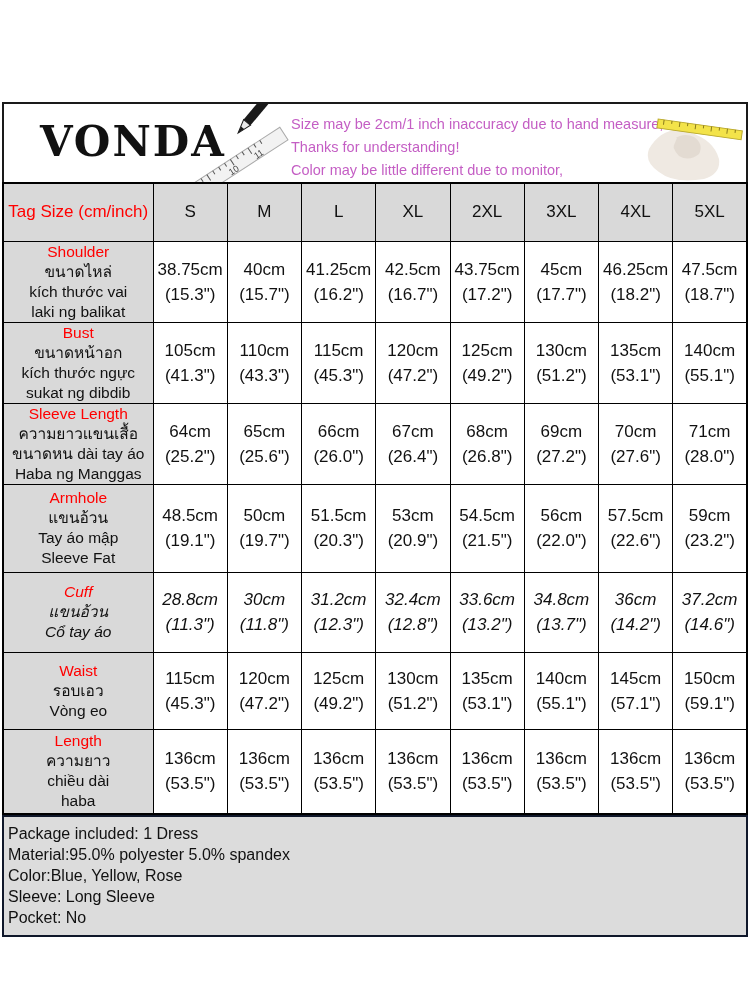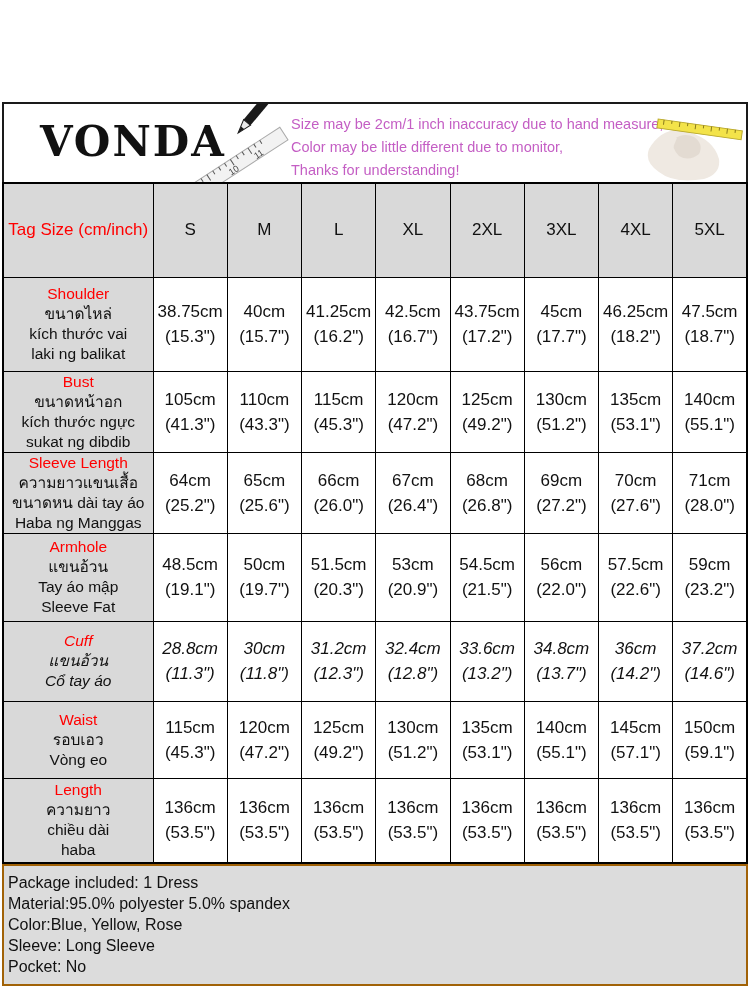--- a/index.html
+++ b/index.html
@@ -19,30 +19,30 @@
   table.size-table{width:100%;border-collapse:collapse;table-layout:fixed;border:2px solid #000;}
   table.size-table td{border:1px solid #000;text-align:center;vertical-align:middle;padding:0;box-sizing:border-box;}
   table.size-table td.first-col{width:150px;}
   tr.header-row{height:45px;background:#d9d9d9;}
   tr.header-row td{font-size:17px;}
   .corner{color:#ff0000;font-size:16px;}
   td.label-cell{background:#d9d9d9;}
   .mname{color:#ff0000;font-size:15.5px;line-height:20px;}
   .mtrans{color:#111;font-size:15.5px;line-height:20px;}
   td.val-cell div{font-size:17px;line-height:25px;}
-  tbody tr:nth-child(1){height:94px;}
+  tbody tr:nth-child(1){height:58px;}
   tbody tr:nth-child(2){height:80px;}
   tbody tr:nth-child(3){height:80px;}
   tbody tr:nth-child(4){height:88px;}
   tbody tr:nth-child(5){height:80px;font-style:italic;}
   tbody tr:nth-child(6){height:77px;}
   tbody tr:nth-child(7){height:85px;}
 
   
-  .footer{margin-top:0;background:#dcdcdc;border:2px solid #a16207;box-sizing:border-box;padding:6px 4px 7px 4px;}
+  .footer{margin-top:0;background:#dcdcdc;border:2px solid #0f172a;box-sizing:border-box;padding:6px 4px 7px 4px;}
   .footer div{font-size:16px;line-height:21px;}
 </style>
 </head>
 <body>
 
 <div class="page">
   <div class="content">
 
     <div class="banner">
       <div class="logo">VONDA</div>
@@ -76,22 +76,22 @@
         </g>
         <g transform="rotate(40 95 20)">
           <rect x="88" y="-18" width="9" height="38" fill="#1a1a1a"></rect>
           <polygon points="88,20 97,20 92.5,34" fill="#e8e8e8" stroke="#1a1a1a" stroke-width="1"></polygon>
           <polygon points="90.5,27 94.5,27 92.5,34" fill="#1a1a1a"></polygon>
         </g>
       </svg>
 
       <div class="banner-notes" style="color:#c45ec4;">
         <div>Size may be 2cm/1 inch inaccuracy due to hand measure,</div>
+        <div>Thanks for understanding!</div>
         <div>Color may be little different due to monitor,</div>
-        <div>Thanks for understanding!</div>
       </div>
 
       <svg class="hand-tape" width="125" height="78" viewBox="0 0 125 78">
         <path d="M30 45 Q45 20 70 28 Q95 36 100 55 Q102 70 85 75 Q55 80 40 68 Q25 58 30 45 Z" fill="#efe9e2"></path>
         <path d="M55 35 Q65 28 75 33 Q85 40 80 50 Q70 58 60 52 Q52 44 55 35 Z" fill="#e3dbd2"></path>
         <g transform="rotate(8 60 25)">
           <rect x="38" y="18" width="85" height="9" fill="#f3e34a" stroke="#b9a82c" stroke-width="1"></rect>
           <g stroke="#8a7b1e" stroke-width="1">
             <line x1="44" y1="18" x2="44" y2="23"></line>
               <line x1="52" y1="18" x2="52" y2="21"></line>

